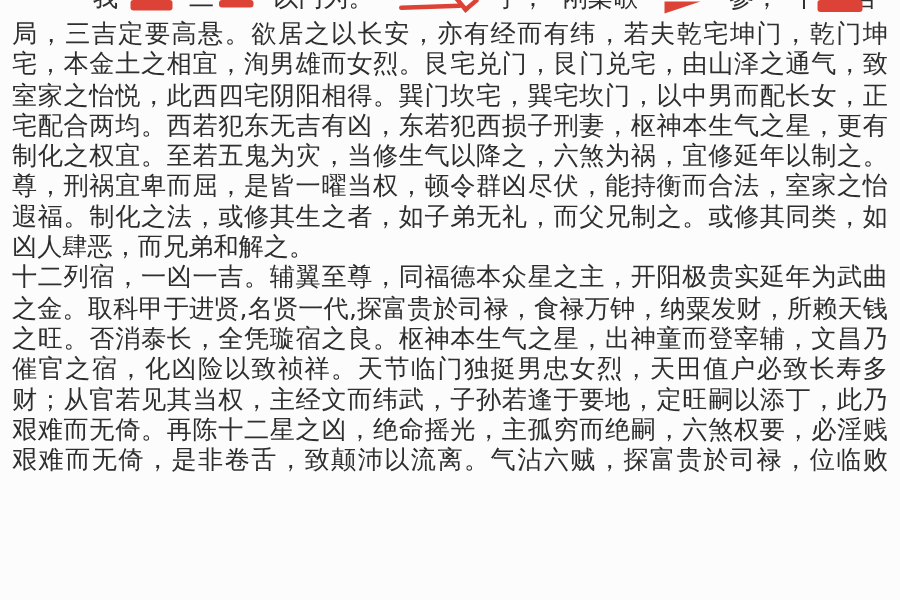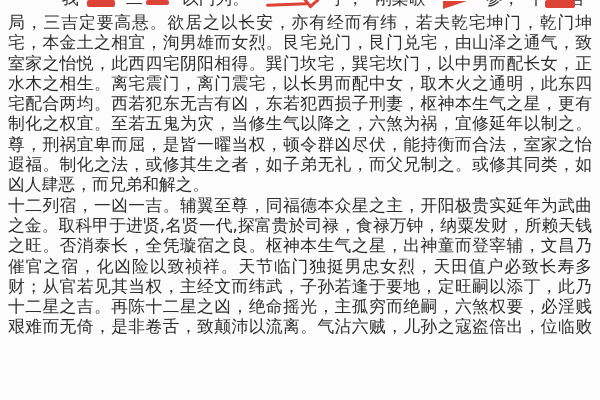--- a/index.html
+++ b/index.html
@@ -60,28 +60,27 @@
     <div class="redmark rm3"></div>
     <div class="redmark vmark"></div>
     <div class="redmark wedge"></div>
     <div class="redmark rm6"></div>
   </div>
 
   <div class="lines">
     <div class="ln">局，三吉定要高悬。欲居之以长安，亦有经而有纬，若夫乾宅坤门，乾门坤</div>
     <div class="ln">宅，本金土之相宜，洵男雄而女烈。艮宅兑门，艮门兑宅，由山泽之通气，致</div>
     <div class="ln">室家之怡悦，此西四宅阴阳相得。巽门坎宅，巽宅坎门，以中男而配长女，正</div>
-    <div class="ln">水木之相生。离宅震门，离门震宅，以长男而配中女，取木火之通明，此东四</div>
     <div class="ln">宅配合两均。西若犯东无吉有凶，东若犯西损子刑妻，枢神本生气之星，更有</div>
     <div class="ln">制化之权宜。至若五鬼为灾，当修生气以降之，六煞为祸，宜修延年以制之。</div>
     <div class="ln">尊，刑祸宜卑而屈，是皆一曜当权，顿令群凶尽伏，能持衡而合法，室家之怡悦</div>
     <div class="ln">遐福。制化之法，或修其生之者，如子弟无礼，而父兄制之。或修其同类，如</div>
     <div class="ln short">凶人肆恶，而兄弟和解之。</div>
     <div class="ln">十二列宿，一凶一吉。辅翼至尊，同福德本众星之主，开阳极贵实延年为武曲</div>
     <div class="ln">之金。取科甲于进贤,名贤一代,探富贵於司禄，食禄万钟，纳粟发财，所赖天钱</div>
     <div class="ln">之旺。否消泰长，全凭璇宿之良。枢神本生气之星，出神童而登宰辅，文昌乃</div>
     <div class="ln">催官之宿，化凶险以致祯祥。天节临门独挺男忠女烈，天田值户必致长寿多</div>
     <div class="ln">财；从官若见其当权，主经文而纬武，子孙若逢于要地，定旺嗣以添丁，此乃</div>
-    <div class="ln">十二星之吉。再陈十二星之凶，绝命摇光，主孤穷而绝嗣，六煞权要，必淫贱</div>
-    <div class="ln">艰难而无倚，是非卷舌，致颠沛以流离。气沾六贼，儿孙之寇盗倍出，位临败</div>
+    <div class="ln">艰难而无倚。再陈十二星之凶，绝命摇光，主孤穷而绝嗣，六煞权要，必淫贱</div>
+    <div class="ln">艰难而无倚，是非卷舌，致颠沛以流离。气沾六贼，探富贵於司禄，位临败</div>
   </div>
 
 </div>
 
 </body></html>

